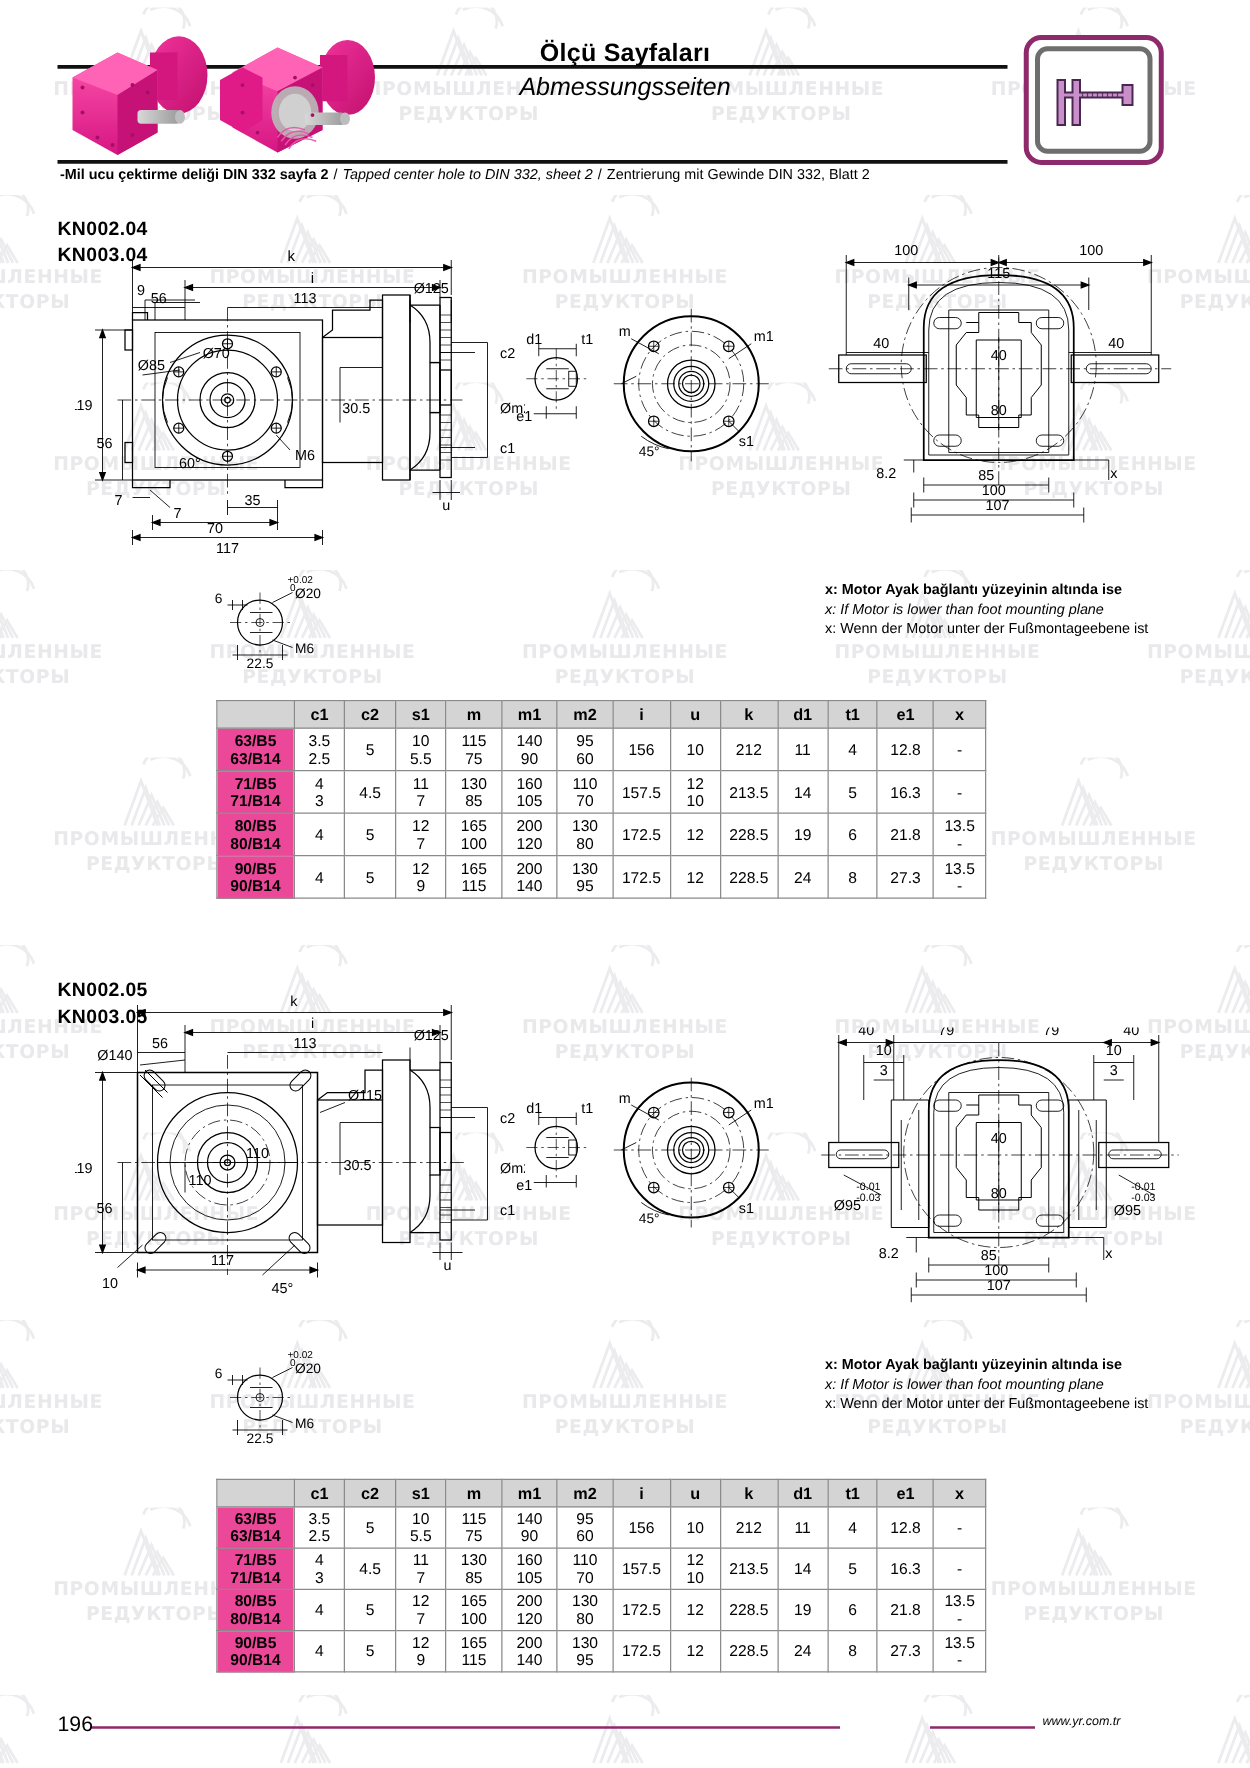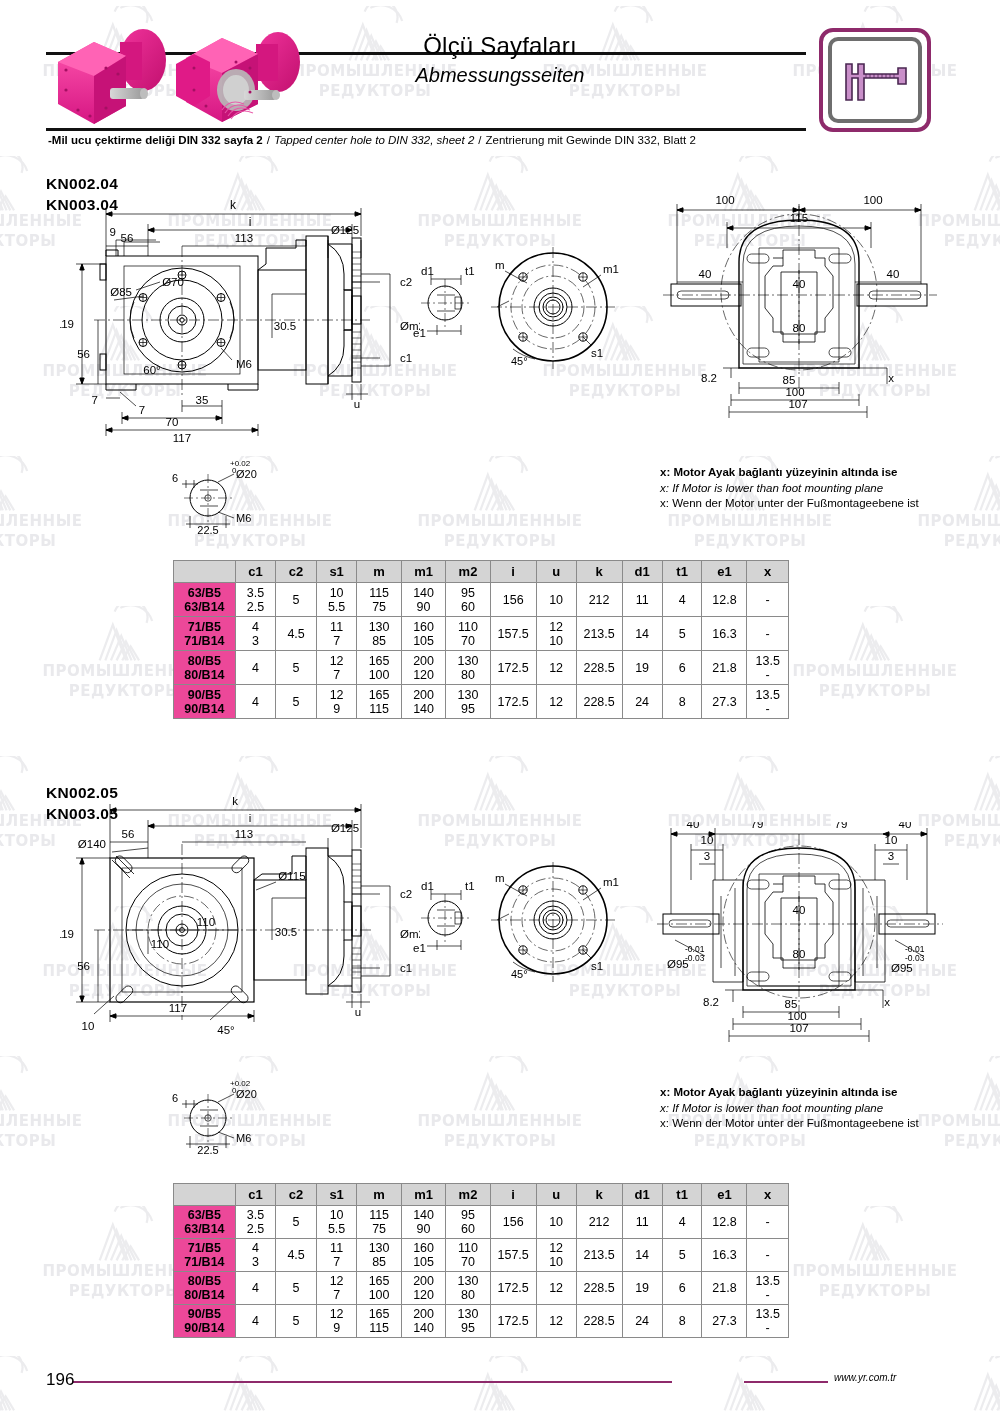--- a/index.html
+++ b/index.html
@@ -29,21 +29,21 @@
     opacity:.85;
   }
   
   #page{position:absolute;inset:0;z-index:2;}
 
   
   .hdr-rule{position:absolute;left:46px;width:760px;height:3px;background:#111;}
   #hdr-rule-top{top:52px;}
   #hdr-rule-bot{top:128px;}
   #hdr-title-block{position:absolute;left:300px;top:32px;width:400px;text-align:center;}
-  #hdr-title-block .t1{font-size:24px;font-weight:400;letter-spacing:.2px;}
+  #hdr-title-block .t1{font-size:20px;font-weight:700;letter-spacing:.2px;}
   #hdr-title-block .t2{font-size:19px;font-style:italic;margin-top:3px;}
   #hdr-title-block .t3{font-size:20px;margin-top:4px;font-style:italic;}
   #hdr-sub{position:absolute;left:48px;top:134px;font-size:11.5px;white-space:nowrap;}
   #hdr-sub b{font-weight:700;}
   #hdr-sub i{font-style:italic;}
   #hdr-sub .sep{color:#000;padding:0 4px;}
 
   
   #caliper-badge{
     position:absolute;left:819px;top:28px;width:112px;height:104px;

